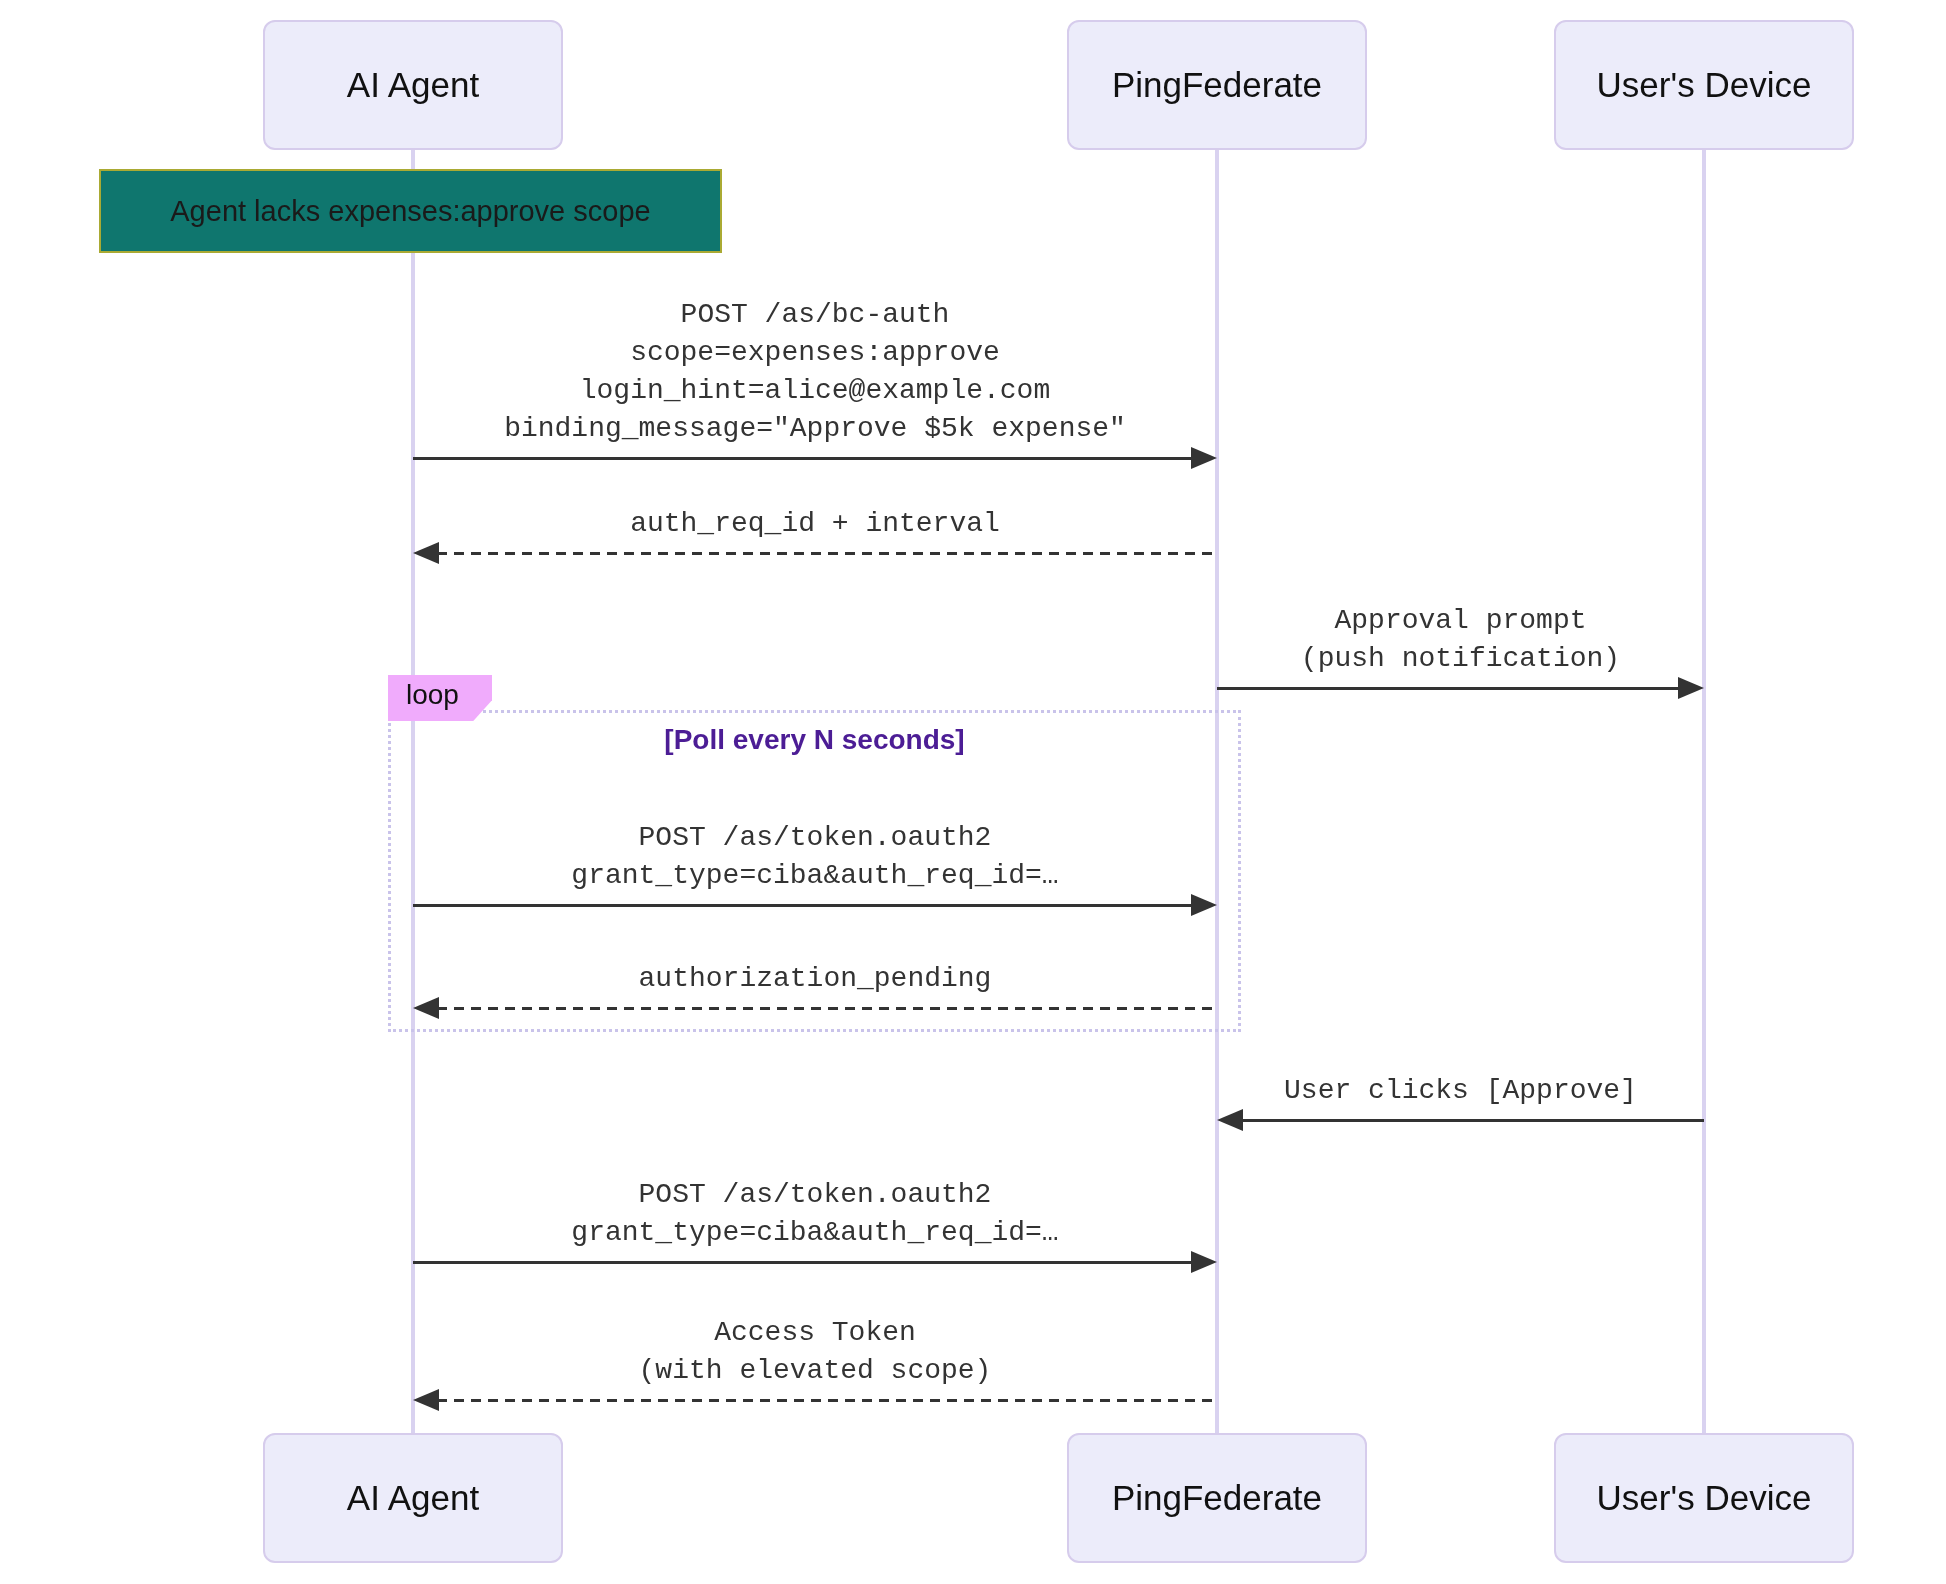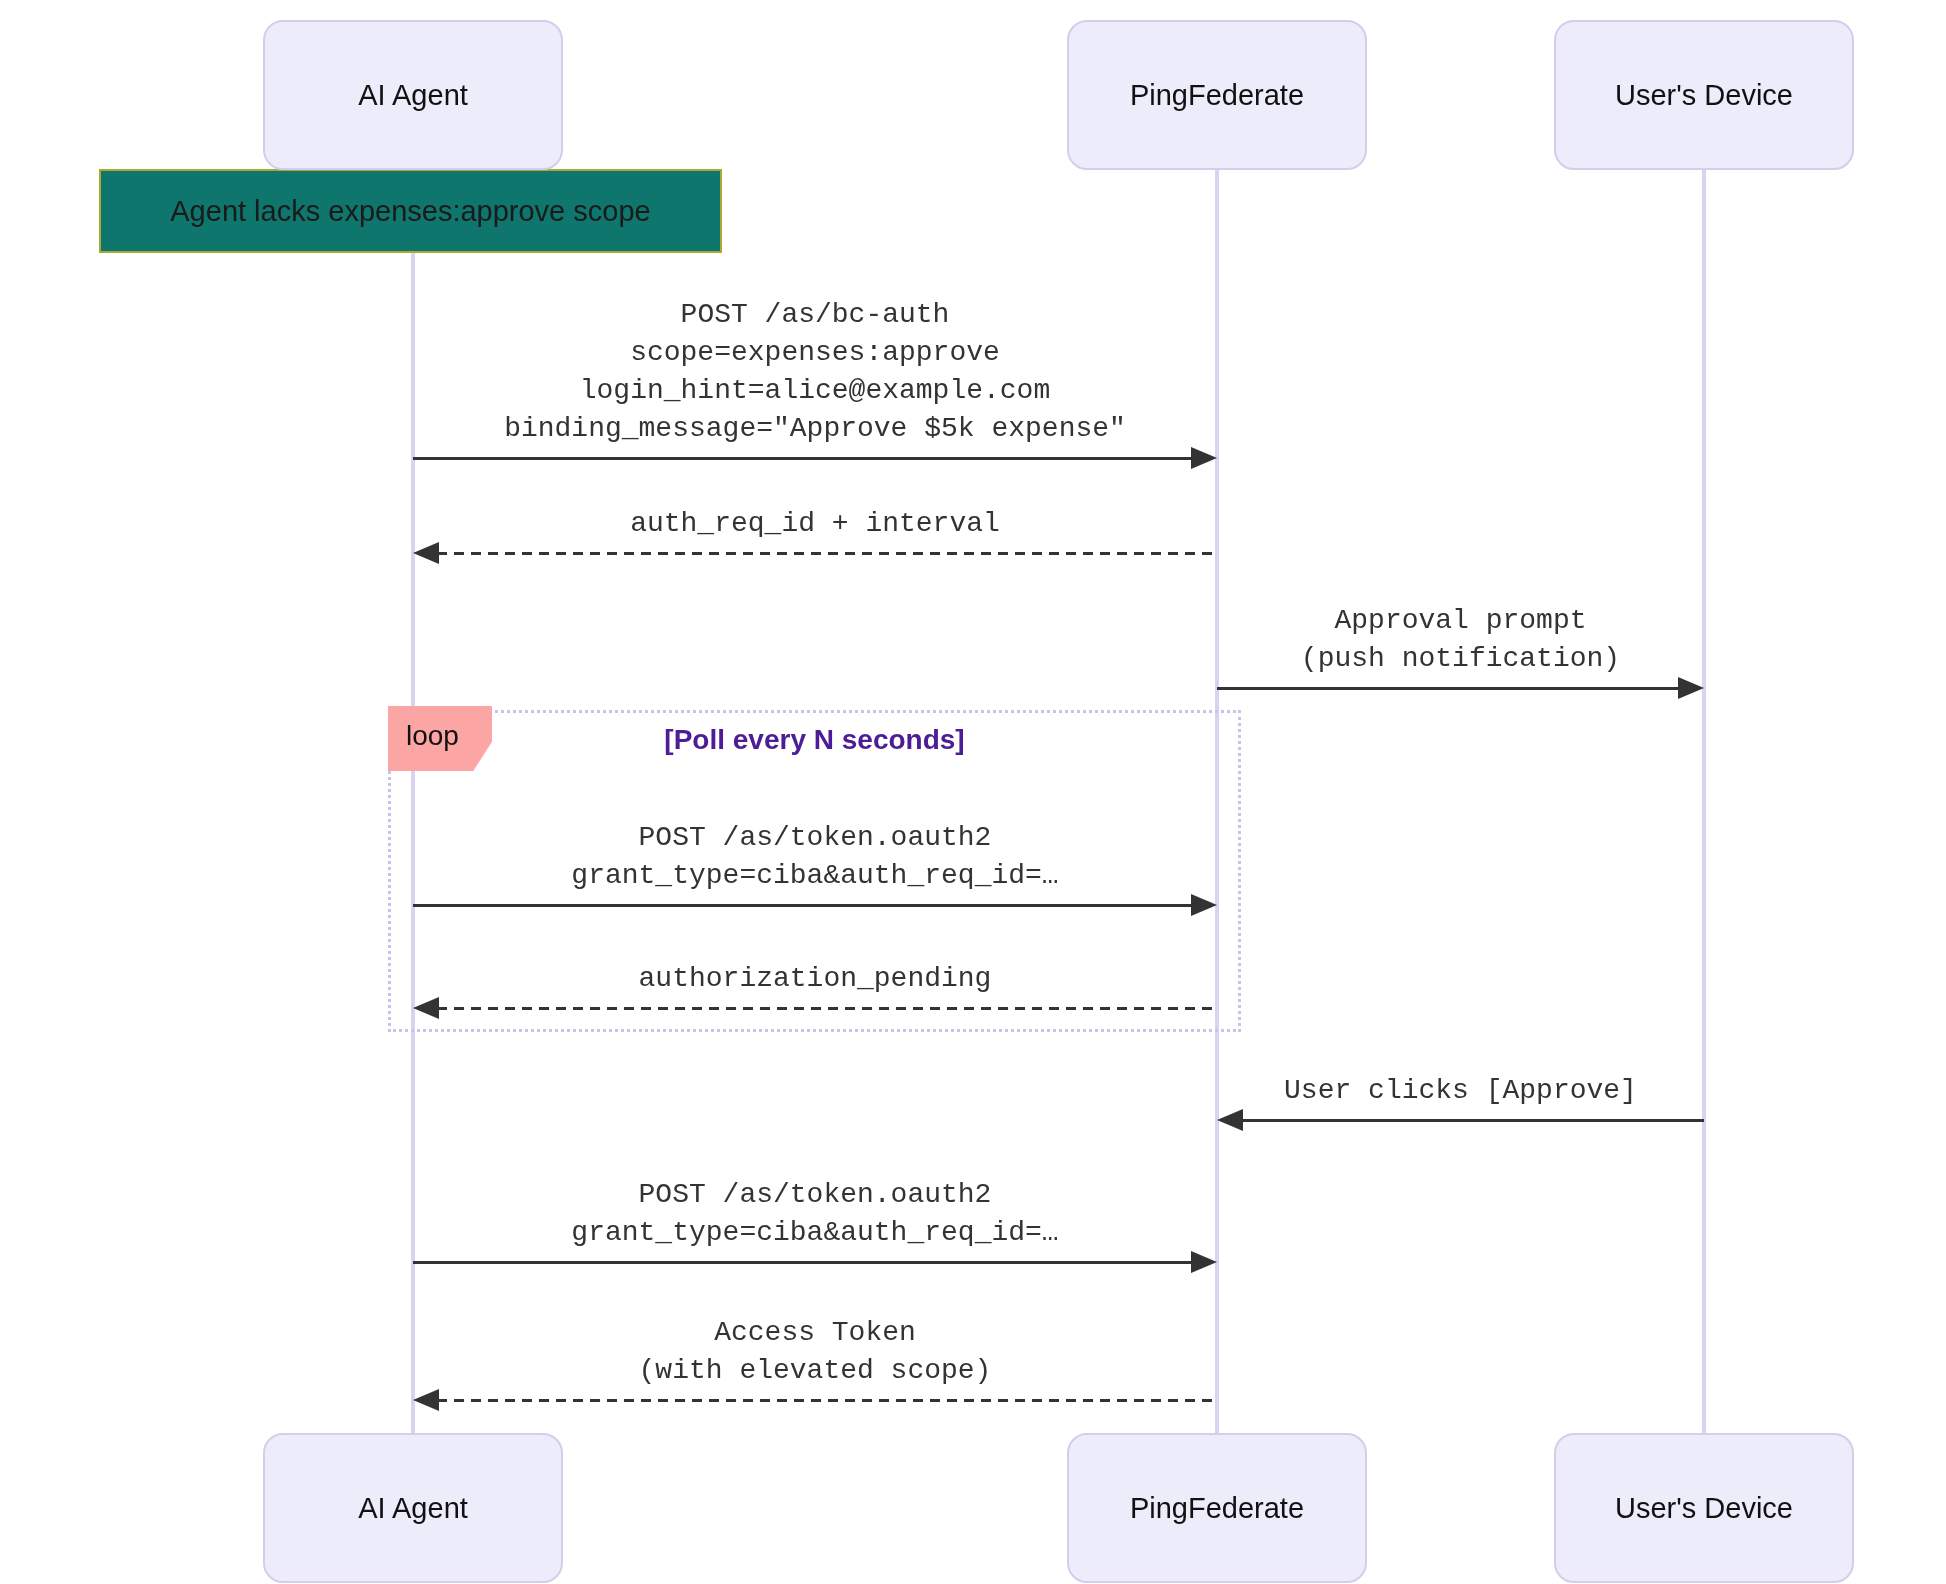--- a/index.html
+++ b/index.html
@@ -5,24 +5,24 @@
   html,body{margin:0;padding:0;background:#ffffff;}
   #canvas{
     position:relative;
     width:1946px;height:1584px;
     background:#ffffff;
     font-family:"Liberation Sans","DejaVu Sans",sans-serif;
     overflow:hidden;
   }
   .lifeline{position:absolute;width:4px;}
   .actor-box{
-    position:absolute;width:300px;height:150px;
-    border-radius:20px;border:2px solid;
+    position:absolute;width:300px;height:130px;
+    border-radius:12px;border:2px solid;
     display:flex;align-items:center;justify-content:center;
-    font-size:29px;color:#111;box-sizing:border-box;
+    font-size:35px;color:#111;box-sizing:border-box;
   }
   .note{
     position:absolute;border:2px solid;box-sizing:border-box;
     display:flex;align-items:center;justify-content:center;
     font-size:29px;color:#1a1a1a;
   }
   .msg-label{
     position:absolute;text-align:center;
     font-size:28px;line-height:38px;color:#333;
     white-space:nowrap;
@@ -47,21 +47,21 @@
   }
 </style>
 </head>
 <body>
 
 <div id="canvas">
     <div class="lifeline" style="position: absolute; left: 411px; top: 150px; width: 4px; height: 1283px; background: rgb(217, 210, 240);"></div>
     <div class="lifeline" style="position: absolute; left: 1215px; top: 150px; width: 4px; height: 1283px; background: rgb(217, 210, 240);"></div>
     <div class="lifeline" style="position: absolute; left: 1702px; top: 150px; width: 4px; height: 1283px; background: rgb(217, 210, 240);"></div>
     <div class="loop-frame" style="left: 388px; top: 710px; width: 853px; height: 322px; border-color: rgb(201, 195, 234);"></div>
-    <div class="loop-tag" style="left: 388px; top: 706px; width: 104px; height: 65px; background: #fca5a5;">loop</div>
+    <div class="loop-tag" style="left: 388px; top: 675px; width: 104px; height: 46px; background: #f0abfc;">loop</div>
     <div class="loop-title" style="left: 388px; top: 724px; width: 853px;">[Poll every N seconds]</div>
     <div class="msg-label" style="left: 413px; width: 804px; top: 296px;">
       <div>POST /as/bc-auth</div>
       <div>scope=expenses:approve</div>
       <div>login_hint=alice@example.com</div>
       <div>binding_message="Approve $5k expense"</div>
     </div>
     <div class="msg-line solid" style="top: 457px; left: 413px; width: 780px;"></div>
     <div class="arrow-head right" style="top: 447px; left: 1191px;"></div>
     <div class="msg-label" style="left: 413px; width: 804px; top: 505px;">

